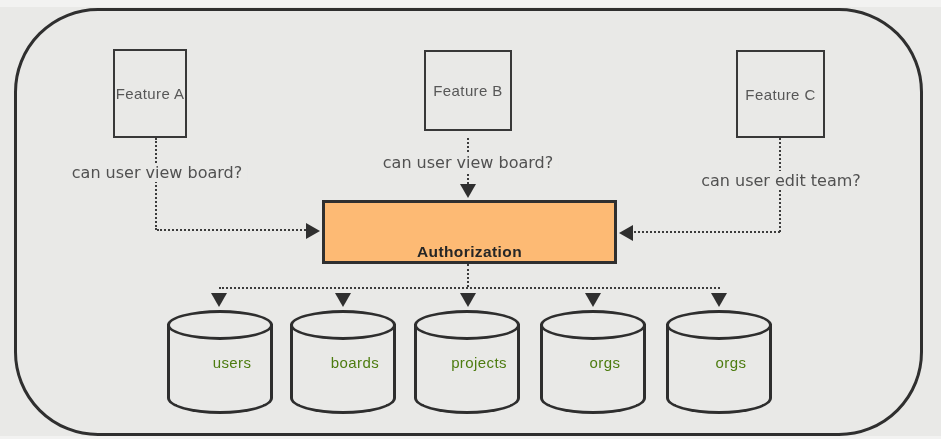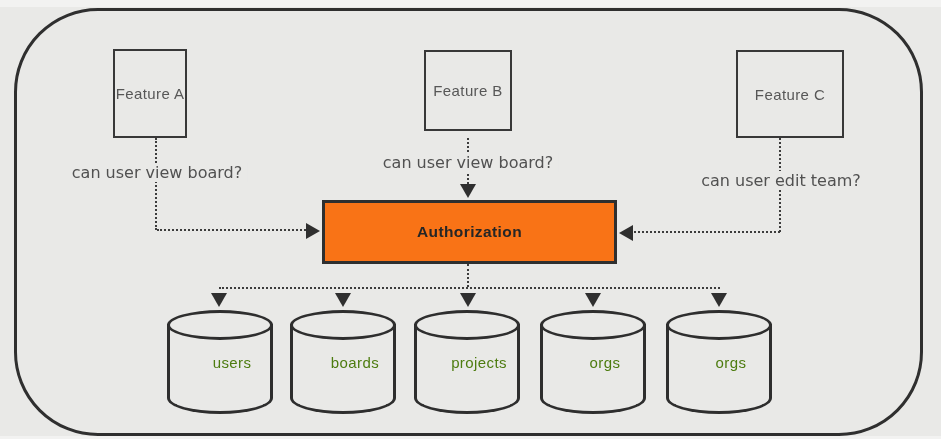--- a/index.html
+++ b/index.html
@@ -34,29 +34,29 @@
     background: #e9e9e7;
     display: flex; align-items: center; justify-content: center;
     z-index: 4;
   }
   .feature-box .label {
     font-size: 15px; color: #575757; letter-spacing: 0.4px;
     white-space: nowrap;
   }
   #feature-a { left: 113px; top: 49px; }
   #feature-b { left: 424px; top: 50px; width: 88px; height: 81px; }
-  #feature-c { left: 736px; top: 50px; width: 108px; height: 88px; }
+  #feature-c { left: 736px; top: 50px; width: 89px; height: 88px; }
 
   .auth-box {
     position: absolute;
     left: 322px; top: 200px; width: 295px; height: 64px;
     border: 3px solid #2f2f2f;
     box-sizing: border-box;
-    background: #f97316;
-    display: flex; align-items: center; justify-content: center;
+    background: #fdba74;
+    display: flex; align-items: flex-end; justify-content: center;
     z-index: 4;
   }
   .auth-box .label {
     font-weight: bold; font-size: 15.5px; color: #262626;
     letter-spacing: 0.4px;
   }
 
   .dot-v {
     position: absolute; width: 0;
     border-left: 2.5px dotted #3c3c3c;

